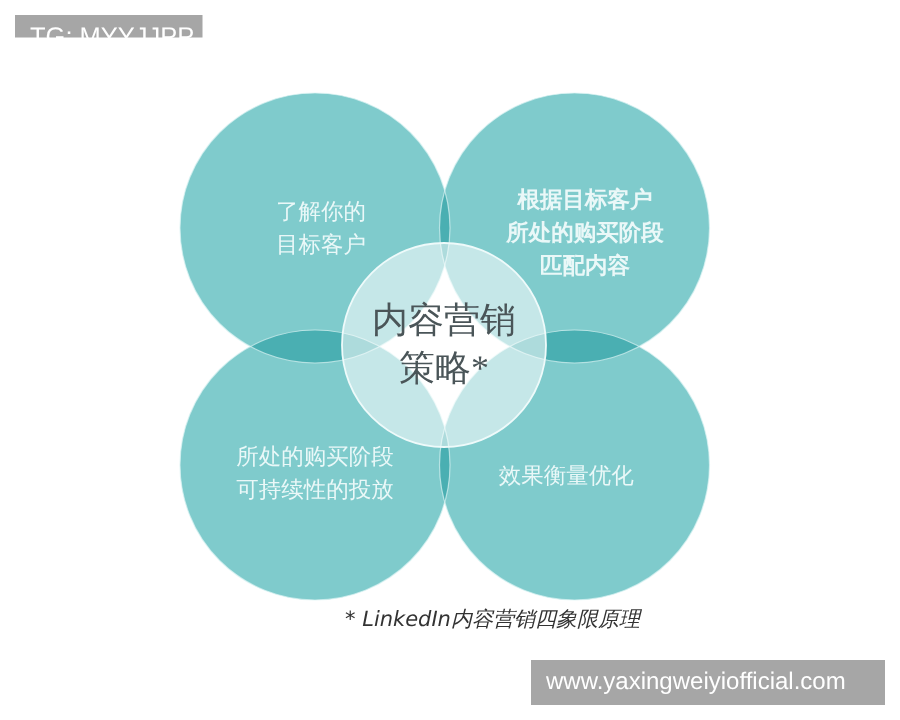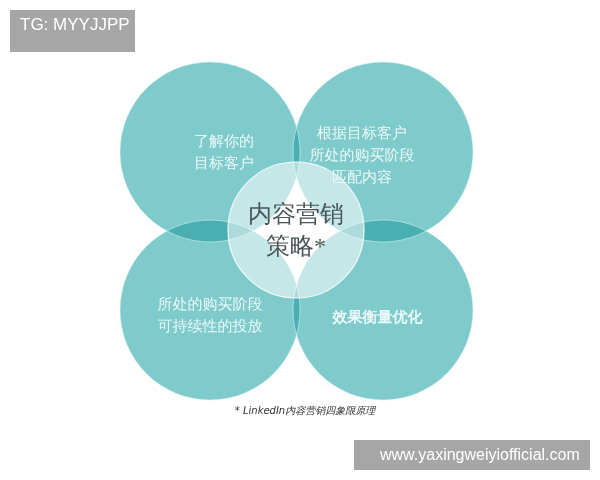--- a/index.html
+++ b/index.html
@@ -1,24 +1,24 @@
 <!DOCTYPE html>
 <html><head>
 <meta charset="utf-8">
 <style>
   html, body { margin:0; padding:0; }
   body { width:600px; height:480px; background:#ffffff; position:relative; overflow:hidden;
          font-family:"DejaVu Sans", "Liberation Sans", sans-serif; }
   .badge { position:absolute; background:#a6a6a6; color:#ffffff; font-family:"Liberation Sans", sans-serif; }
-  .badge-tg { left:10px; top:10px; width:125px; height:42px; line-height:30px; font-size:17px; padding-left:10px; box-sizing:border-box; }
-  .badge-url { left:354px; top:440px; width:236px; height:30px; line-height:30px; font-size:16px; padding-left:26px; box-sizing:border-box; }
+  .badge-tg { left:10px; top:10px; width:125px; height:15px; line-height:30px; font-size:17px; padding-left:10px; box-sizing:border-box; }
+  .badge-url { left:354px; top:440px; width:236px; height:30px; line-height:30px; font-size:16px; padding-left:10px; box-sizing:border-box; }
   svg.diagram { position:absolute; left:0; top:0; }
   .lbl { position:absolute; color:#eaf8f8; text-align:center; font-size:15px; line-height:22px; white-space:pre; }
   .center-lbl { position:absolute; color:#4a5558; text-align:center; font-size:24px; line-height:32px; white-space:pre; }
-  .caption { position:absolute; left:230px; top:404px; width:150px; text-align:center; font-size:10px; font-style:italic; color:#333; white-space:nowrap; }
+  .caption { position:absolute; left:230px; top:404px; width:150px; text-align:left; font-size:14px; font-style:italic; color:#333; white-space:nowrap; }
 </style>
 </head>
 <body>
 
 <div class="badge badge-tg">TG: MYYJJPP</div>
 
 <svg class="diagram" width="600" height="480">
   <defs>
     <clipPath id="cTL">
         <circle cx="210" cy="152" r="90"></circle>
@@ -44,27 +44,27 @@
   <circle cx="383" cy="310" r="90" fill="#4aafb2" clip-path="url(#cBL)"></circle>
 
   <circle cx="210" cy="152" r="90" fill="none" stroke="#d9f2f2" stroke-width="0.8" opacity="0.7"></circle>
   <circle cx="383" cy="152" r="90" fill="none" stroke="#d9f2f2" stroke-width="0.8" opacity="0.7"></circle>
   <circle cx="210" cy="310" r="90" fill="none" stroke="#d9f2f2" stroke-width="0.8" opacity="0.7"></circle>
   <circle cx="383" cy="310" r="90" fill="none" stroke="#d9f2f2" stroke-width="0.8" opacity="0.7"></circle>
 
   <circle cx="296" cy="230" r="68" fill="#ffffff" fill-opacity="0.55" stroke="#eefafa" stroke-width="1.2"></circle>
 </svg>
 
-<div class="lbl" style="left:184px; top:130px; width:80px;">了解你的
+<div class="lbl" style="left:174px; top:130px; width:80px;">了解你的
 目标客户</div>
-<div class="lbl" style="left:302px; top:122px; width:120px;">根据目标客户
+<div class="lbl" style="left:330px; top:122px; width:120px;font-weight:bold;">根据目标客户
 所处的购买阶段
 匹配内容</div>
 <div class="lbl" style="left:145px; top:293px; width:130px;">所处的购买阶段
 可持续性的投放</div>
-<div class="lbl" style="left:320px; top:306px; width:115px;font-weight:bold;">效果衡量优化</div>
+<div class="lbl" style="left:320px; top:306px; width:115px;">效果衡量优化</div>
 
 <div class="center-lbl" style="left:226px; top:198px; width:140px;font-family:Liberation Serif, serif;">内容营销
 策略*</div>
 
 <div class="caption">* LinkedIn内容营销四象限原理</div>
 
 <div class="badge badge-url">www.yaxingweiyiofficial.com</div>
 
 </body></html>

